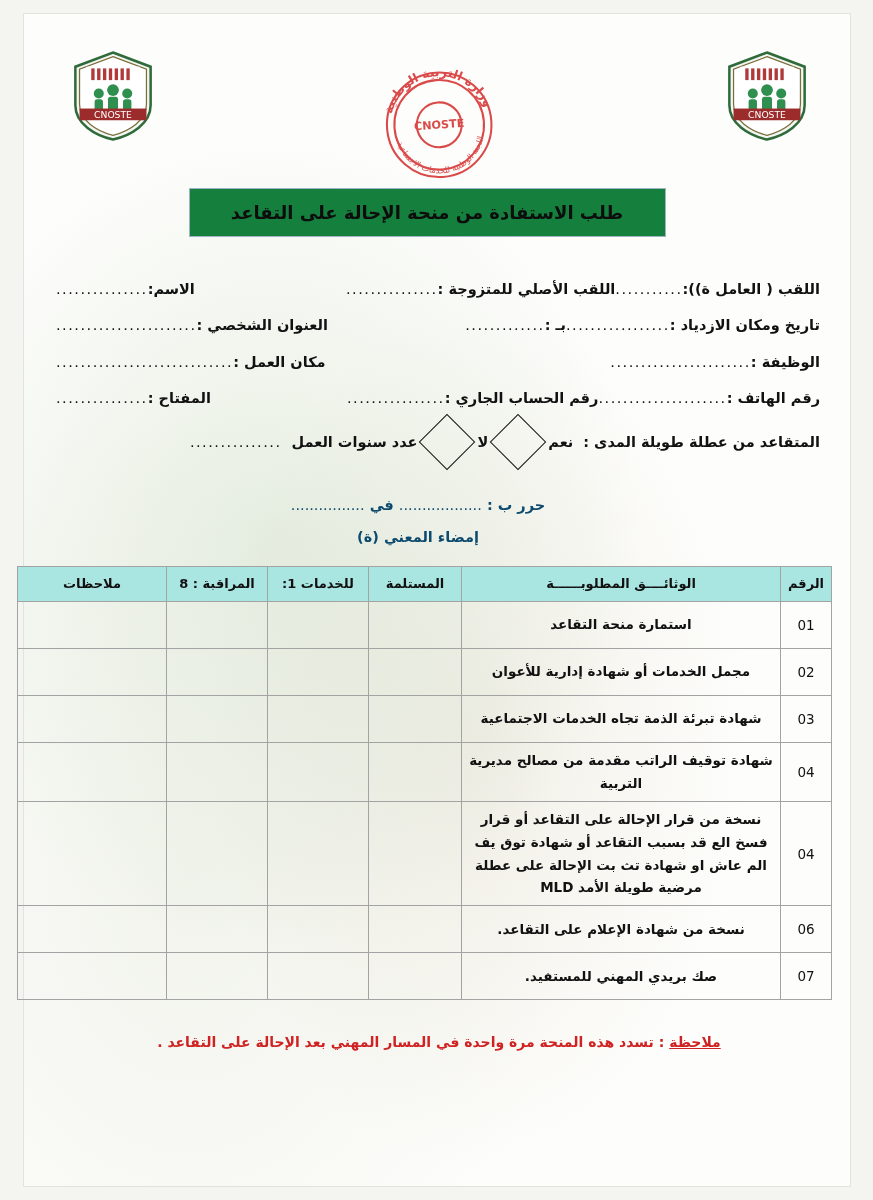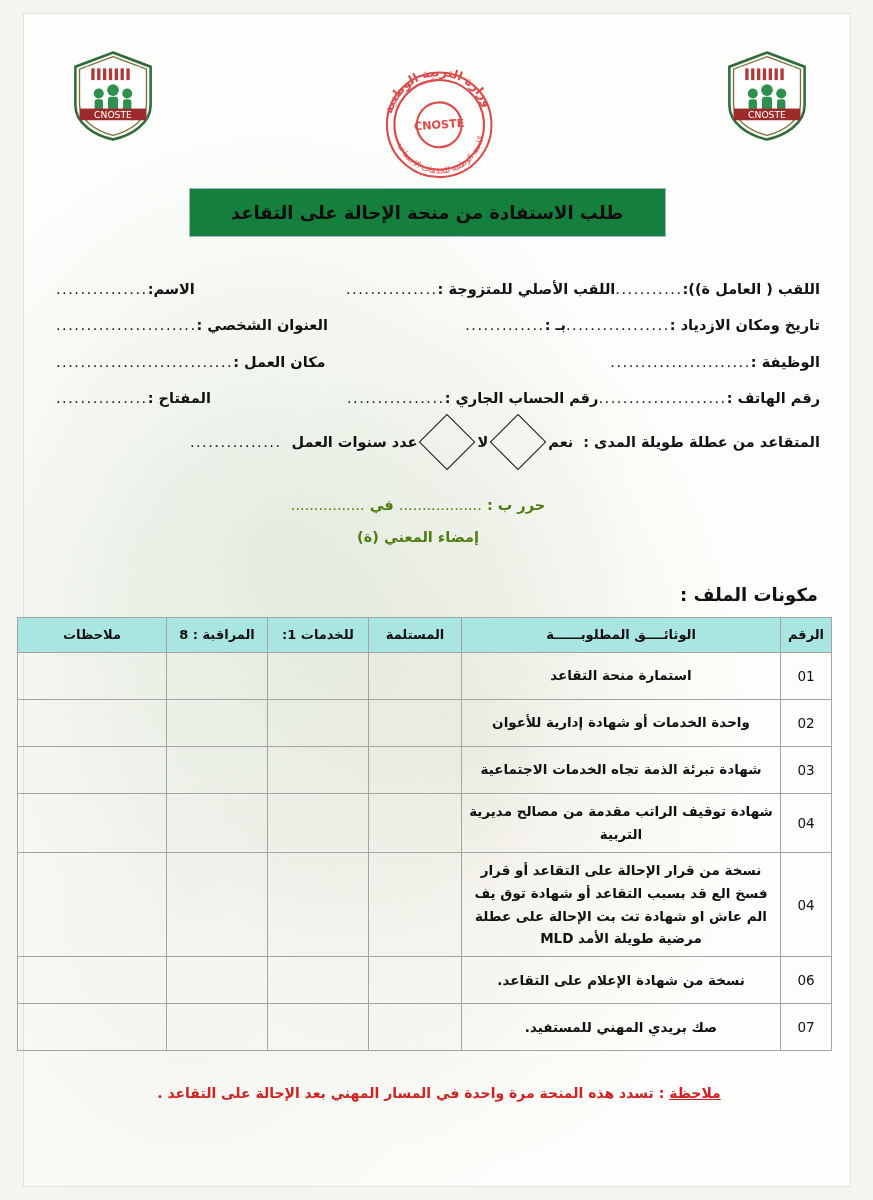--- a/index.html
+++ b/index.html
@@ -145,21 +145,21 @@
     transform: rotate(45deg);
     display: inline-block;
     flex: 0 0 auto;
   }
 
   .sign-block {
     margin-top: 28px;
     text-align: center;
     font-size: 14.5px;
     font-weight: bold;
-    color: #4d7c0f;
+    color: #0c4a6e;
     line-height: 2.2;
     padding-right: 40px;
   }
 
   
   .components-title {
     margin-top: 30px;
     padding-right: 14px;
     text-align: right;
     font-size: 18px;
@@ -346,21 +346,20 @@
           <div>
             <span>حرر ب :</span>
             <span class="lead">..................</span>
             <span>في</span>
             <span class="lead">................</span>
           </div>
           <div>إمضاء المعني (ة)</div>
         </div>
       </div>
 
-      <div class="components-title">مكونات الملف :</div>
 
       <table class="docs">
         <thead>
           <tr>
             <th class="col-num">الرقم</th>
             <th class="col-doc">الوثائــــق المطلوبــــــة</th>
             <th class="col-recv">المستلمة</th>
             <th class="col-chk1">للخدمات 1:</th>
             <th class="col-chk2">المراقبة : 8</th>
             <th class="col-notes">ملاحظات</th>
@@ -370,21 +369,21 @@
           <tr>
             <td class="col-num">01</td>
             <td class="col-doc">استمارة منحة التقاعد</td>
             <td class="col-recv"></td>
             <td class="col-chk1"></td>
             <td class="col-chk2"></td>
             <td class="col-notes"></td>
           </tr>
           <tr>
             <td class="col-num">02</td>
-            <td class="col-doc">واحدة الخدمات أو شهادة إدارية للأعوان</td>
+            <td class="col-doc">مجمل الخدمات أو شهادة إدارية للأعوان</td>
             <td class="col-recv"></td>
             <td class="col-chk1"></td>
             <td class="col-chk2"></td>
             <td class="col-notes"></td>
           </tr>
           <tr>
             <td class="col-num">03</td>
             <td class="col-doc">شهادة تبرئة الذمة تجاه الخدمات الاجتماعية</td>
             <td class="col-recv"></td>
             <td class="col-chk1"></td>

